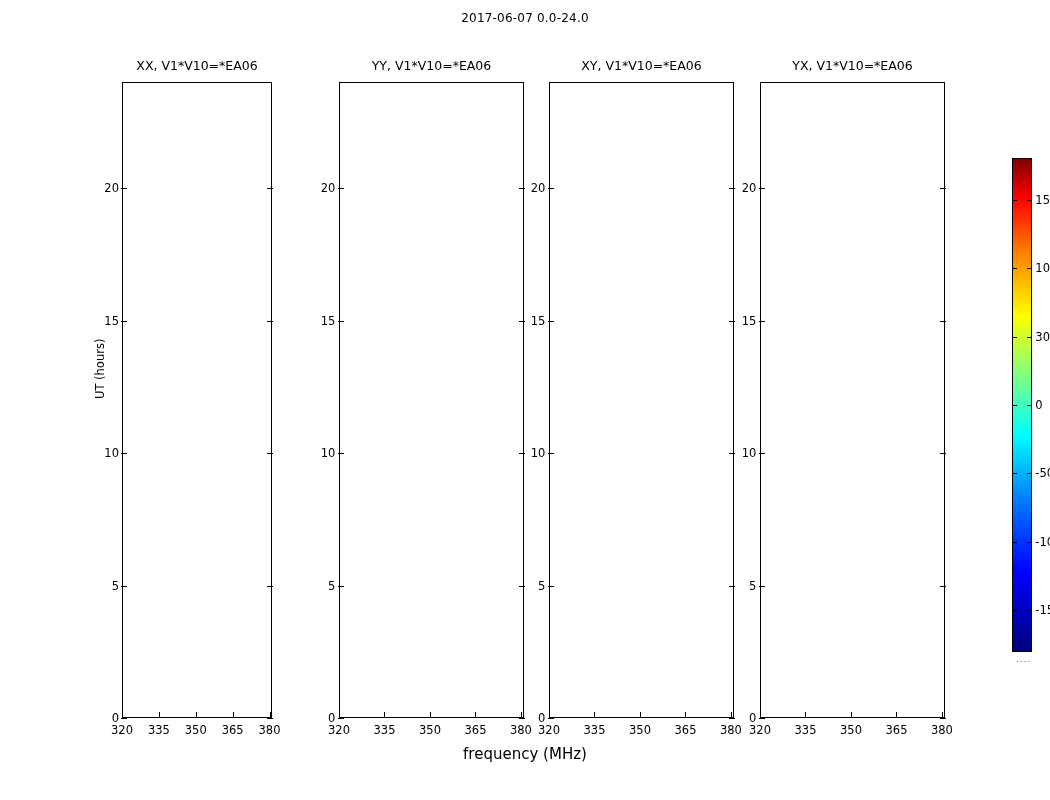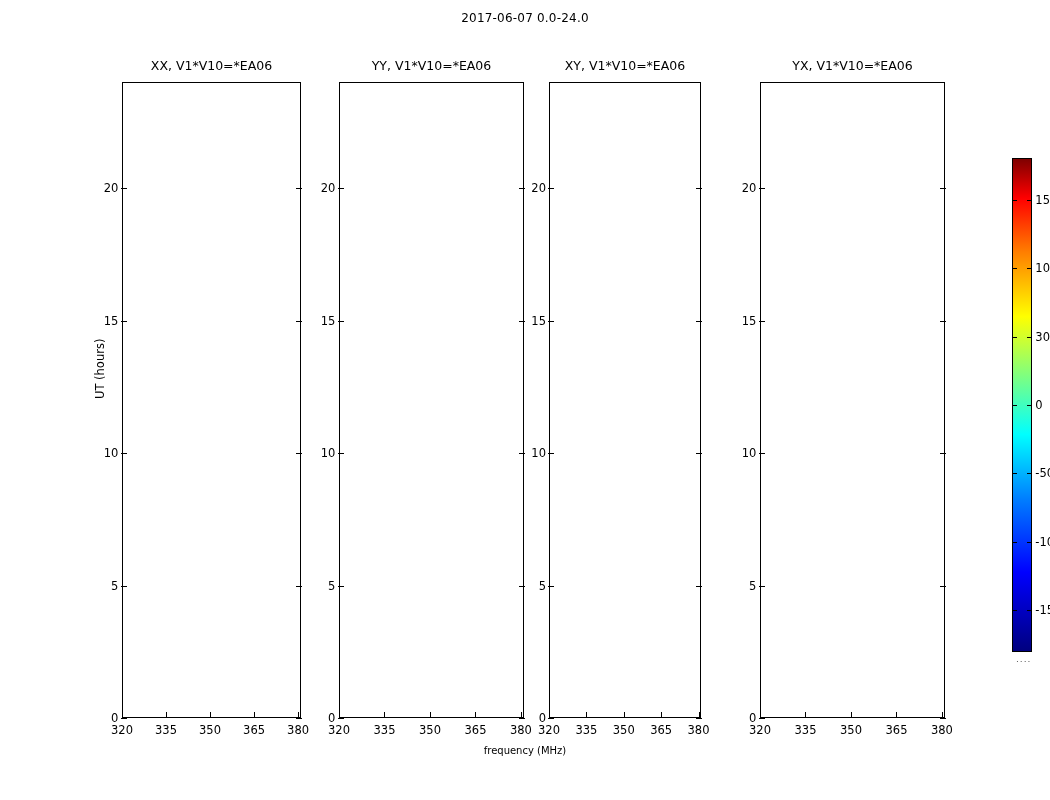--- a/index.html
+++ b/index.html
@@ -120,21 +120,21 @@
     margin-top: -8px;
     width: 0;
     text-align: center;
   }
   #x-axis-label {
     position: absolute;
     top: 745px;
     left: 0;
     width: 1050px;
     text-align: center;
-    font-size: 10px;
+    font-size: 15px;
   }
   
   #colorbar {
     position: absolute;
     left: 1012px;
     top: 158px;
     width: 20px;
     height: 494px;
     border: 1px solid #000000;
     box-sizing: border-box;
@@ -185,21 +185,21 @@
     letter-spacing: 1px;
   }
 </style>
 </head>
 <body>
 
 <div id="figure">
 
   <div class="suptitle">2017-06-07 0.0-24.0</div>
 
-  <div class="panel" id="panel-0" style="left:122px; width:179px;">
+  <div class="panel" id="panel-0" style="left:122px; width:150px;">
     <div class="title">XX, V1*V10=*EA06</div>
     <div class="axes"></div>
     <div class="ylabels-holder">
       <div class="ytick-row" style="top:100%">
           <div class="ytick"></div>
           <div class="ytick-in-right"></div>
           <div class="ytick-label">0</div>
         </div>
       <div class="ytick-row" style="top:79.1667%">
           <div class="ytick"></div>
@@ -294,21 +294,21 @@
           <div class="xtick"></div>
           <div class="xtick-label">365</div>
         </div>
       <div class="xtick-col" style="left:98.36%">
           <div class="xtick"></div>
           <div class="xtick-label">380</div>
         </div>
     </div>
   </div>
 
-  <div class="panel" id="panel-2" style="left:549px; width:152px;">
+  <div class="panel" id="panel-2" style="left:549px; width:185px;">
     <div class="title">XY, V1*V10=*EA06</div>
     <div class="axes"></div>
     <div class="ylabels-holder">
       <div class="ytick-row" style="top:100%">
           <div class="ytick"></div>
           <div class="ytick-in-right"></div>
           <div class="ytick-label">0</div>
         </div>
       <div class="ytick-row" style="top:79.1667%">
           <div class="ytick"></div>

